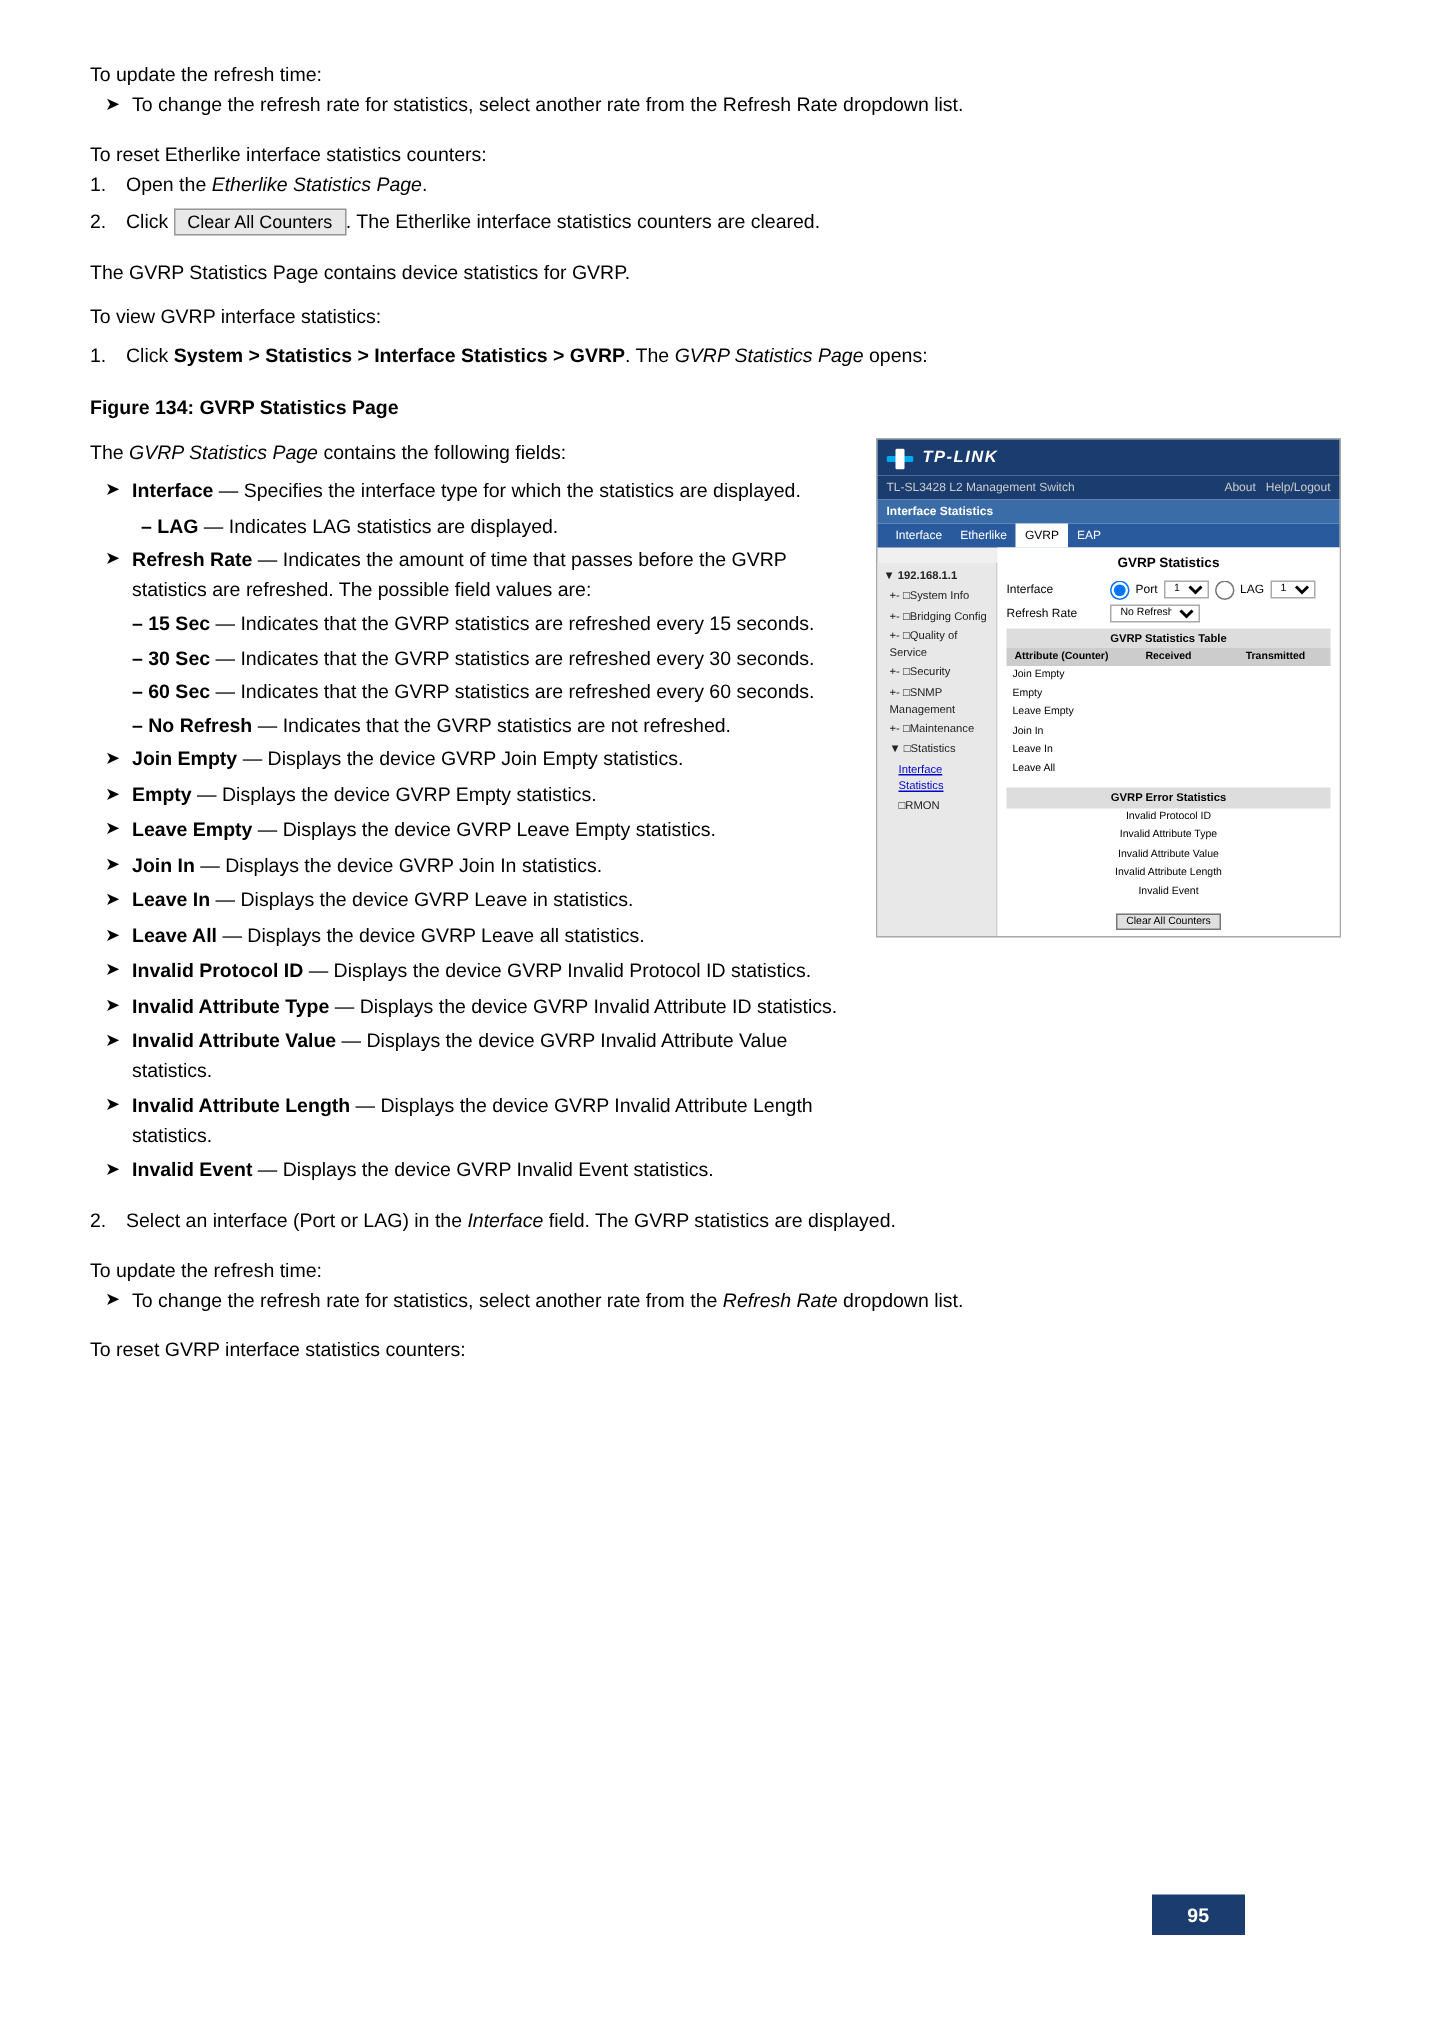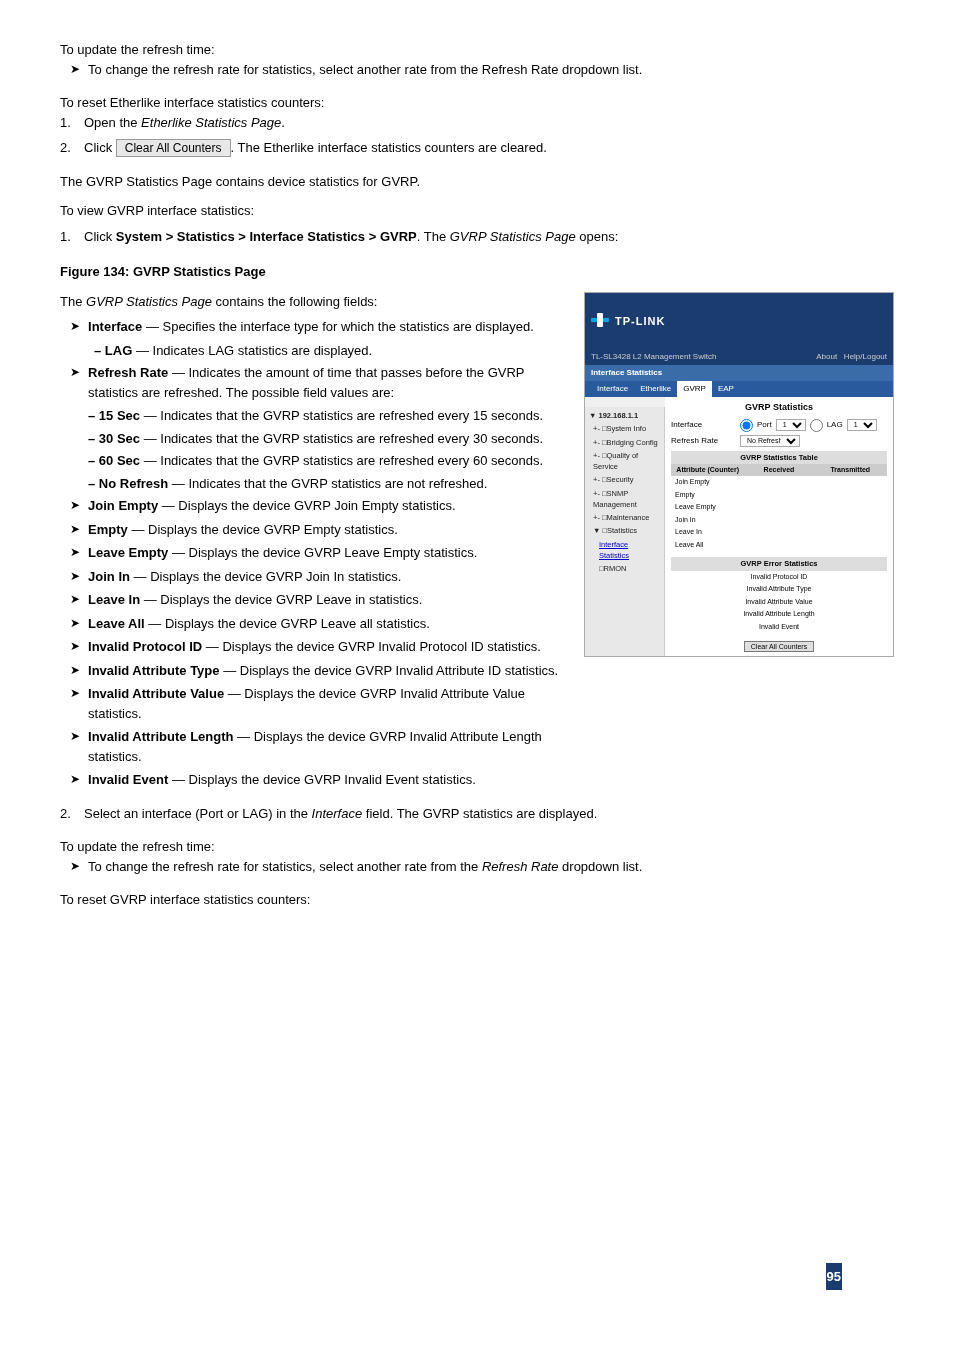--- a/index.html
+++ b/index.html
@@ -85,24 +85,25 @@
     .tp-panel {
       border: 1px solid #aaa;
       background: #f0f0f0;
       width: 310px;
       font-size: 9px;
       color: #000;
     }
     .tp-header {
       background: #1a3c6e;
       color: #fff;
-      padding: 20px 6px;
-      display: flex;
-      align-items: flex-start;
+      padding: 4px 6px;
+      display: flex;
+      align-items: flex-end;
       gap: 6px;
+      font-style: italic;
     }
     .tp-logo-text {
       font-size: 11px;
       font-weight: bold;
       color: #fff;
       letter-spacing: 1px;
     }
     .tp-logo-icon {
       width: 18px;
       height: 14px;
@@ -237,24 +238,24 @@
       margin-top: 4px;
       cursor: pointer;
     }
     .tp-btn-row {
       text-align: center;
       margin-top: 4px;
     }
     .page-num {
       position: absolute;
       bottom: 30px;
-      right: 52px;
+      right: 64px;
       background: #1a3c6e;
       color: #fff;
-      padding: 4px 1px;
+      padding: 4px 24px;
       font-size: 13px;
       font-weight: bold;
     }
     .page-wrapper {
       position: relative;
       min-height: 1280px;
     }
   </style>
 </head>
 <body>

